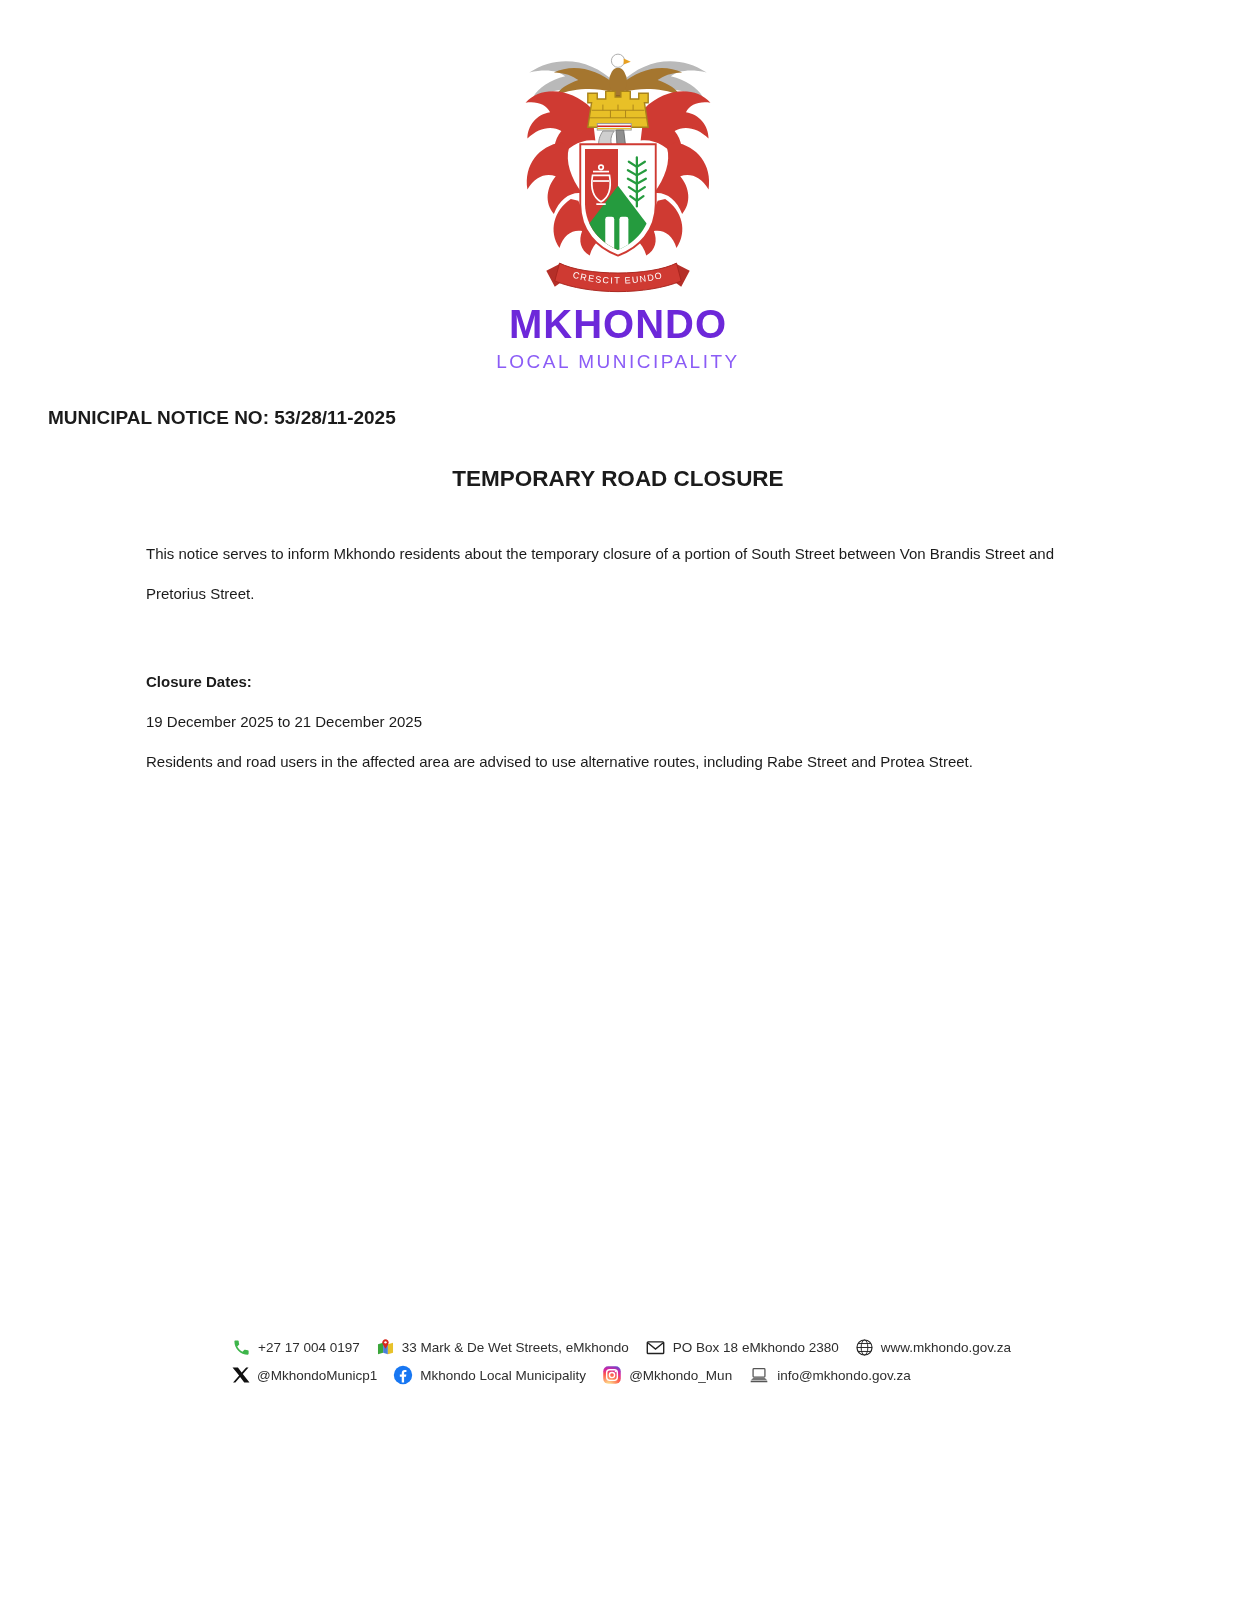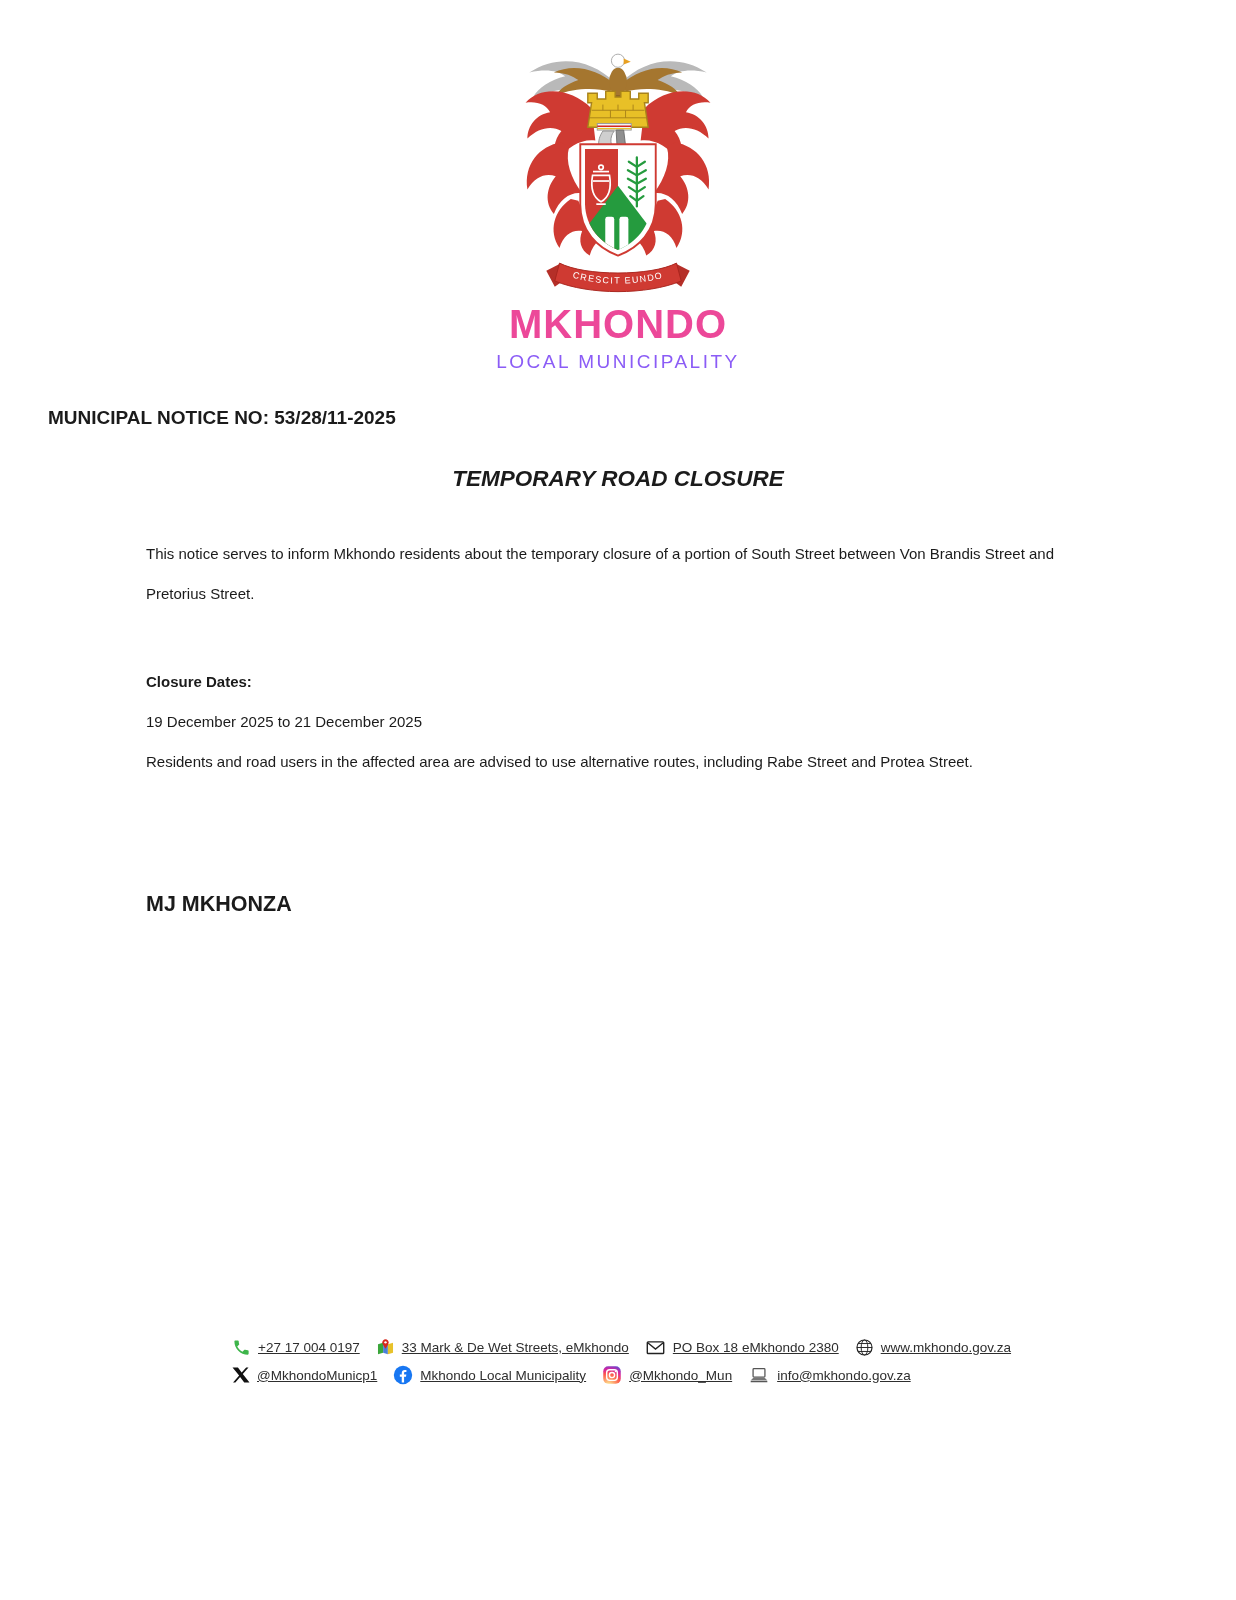--- a/index.html
+++ b/index.html
@@ -4,35 +4,35 @@
 <style>
   * { margin:0; padding:0; box-sizing:border-box; }
   html,body { background:#ffffff; }
   .page {
     width:1236px; height:1600px; margin:0 auto; position:relative;
     background:#ffffff; color:#1b1b1b; overflow:hidden;
     font-family:"Liberation Sans", sans-serif;
   }
   .header { text-align:center; padding-top:48px; }
   .crest-svg { width:230px; height:250px; display:block; margin:0 auto; }
-  .org-name { font-size:40px; font-weight:700; letter-spacing:1px; margin-top:4px; color:#ec4899; }
+  .org-name { font-size:40px; font-weight:700; letter-spacing:1px; margin-top:4px; color:#6d28d9; }
   .org-sub  { font-size:19px; letter-spacing:2.5px; margin-top:4px; color:#8b5cf6; }
 
   .notice-title    { text-align:left; font-weight:700; font-size:19px; margin-top:34px;margin-left:48px; }
-  .notice-subtitle { text-align:center; font-weight:700; font-size:22.5px; margin-top:37px;font-style:italic; }
+  .notice-subtitle { text-align:center; font-weight:700; font-size:22.5px; margin-top:37px; }
 
   .content { margin:0 146px; font-size:15px; line-height:40px; }
   .para1 { margin-top:42px; }
   .closure-label { font-weight:700; margin-top:48px; }
   .para2 { text-align:justify; }
   .para3 { margin-top:27px; }
 
   .signature { margin:108px 0 0 146px; font-weight:700; font-size:21.5px; line-height:29px; }
 
-  .footer { position:absolute; top:1333px; left:232px; font-size:13.5px; color:#2e2e2e;text-decoration:underline; }
+  .footer { position:absolute; top:1333px; left:232px; font-size:13.5px; color:#2e2e2e; }
   .footer-row { display:flex; align-items:center; height:28px; }
   .footer-item { display:flex; align-items:center; margin-right:16px; }
   .footer-item .ficon { display:inline-flex; margin-right:7px; }
   .footer-item svg { display:block; }
 </style>
 </head>
 <body>
 
 <div class="page">
 
@@ -130,21 +130,20 @@
   <div class="notice-subtitle">TEMPORARY ROAD CLOSURE</div>
 
   <div class="content">
     <p class="para1">This notice serves to inform Mkhondo residents about the temporary closure of a portion of South Street between Von Brandis Street and Pretorius Street.</p>
     <p class="closure-label">Closure Dates:</p>
     <p class="closure-date">19 December 2025 to 21 December 2025</p>
     <p class="para2">Residents and road users in the affected area are advised to use alternative routes, including Rabe Street and Protea Street.</p>
   </div>
 
   <div class="signature">
-    <div>MJ MKHONZA</div>
   </div>
 
   <div class="footer">
     <div class="footer-row">
 
       <span class="footer-item">
         <span class="ficon">
           <svg width="19" height="19" viewBox="0 0 24 24">
             <path fill="#3db54a" d="M6.62 10.79c1.44 2.83 3.76 5.14 6.59 6.59l2.2-2.21c.27-.27.67-.36 1.02-.24 1.12.37 2.33.57 3.57.57.55 0 1 .45 1 1V20c0 .55-.45 1-1 1-9.39 0-17-7.61-17-17 0-.55.45-1 1-1h3.5c.55 0 1 .45 1 1 0 1.25.2 2.45.57 3.57.11.35.03.74-.25 1.02l-2.2 2.2z"></path>
           </svg>

